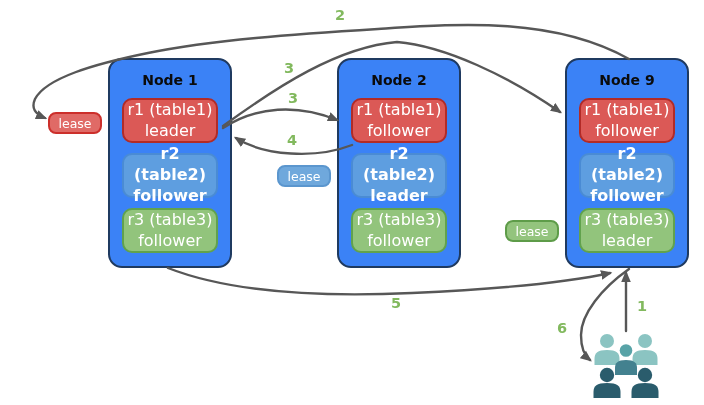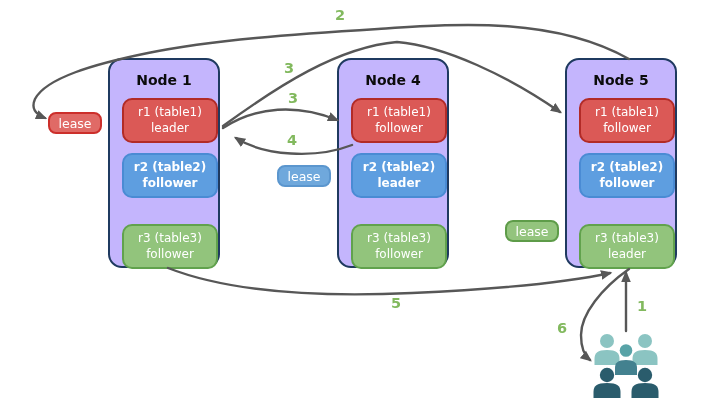--- a/index.html
+++ b/index.html
@@ -2,35 +2,35 @@
 <html><head>
 <meta charset="utf-8">
 <style>
   html,body{margin:0;padding:0;background:#fff;}
   .stage{
     position:relative;width:704px;height:405px;background:#ffffff;overflow:hidden;
     font-family:"DejaVu Sans","Liberation Sans",sans-serif;
   }
   
   .node{
-    position:absolute;top:58px;width:112px;height:210px;box-sizing:border-box;
-    background:#c4b5fd;border:2px solid #1F3A60;border-radius:14px;z-index:2;
+    position:absolute;top:58px;width:124px;height:210px;box-sizing:border-box;
+    background:#3b82f6;border:2px solid #1F3A60;border-radius:14px;z-index:2;
   }
   .node-title{
     text-align:center;margin-top:12px;font-size:14px;font-weight:700;color:#0b0b0b;
   }
   .replica{
     position:absolute;left:12px;width:96px;height:45px;box-sizing:border-box;
     border-radius:10px;border:2px solid;color:#ffffff;
     display:flex;flex-direction:column;align-items:center;justify-content:center;
-    font-size:12px;line-height:1.3;text-align:center;
+    font-size:16px;line-height:1.3;text-align:center;
   }
   .replica.red{background:#DB5956;border-color:#B22B27;}
   .replica.blue{background:#5E9EE0;border-color:#4A8BD4;font-weight:bold;}
-  .replica.green{background:#92C47C;border-color:#61A24D;margin-top:16px;}
+  .replica.green{background:#92C47C;border-color:#61A24D;}
   .pos-r1{top:38px}.pos-r2{top:93px}.pos-r3{top:148px}
   
   .lease{
     position:absolute;width:54px;height:22px;box-sizing:border-box;border-radius:8px;
     border:2px solid;color:#fff;font-size:12.5px;z-index:2;
     display:flex;align-items:center;justify-content:center;
   }
   .lease.red{left:48px;top:112px;background:#E06A66;border-color:#CC2F2B;}
   .lease.blue{left:277px;top:165px;background:#6FA8DC;border-color:#5B96CE;}
   .lease.green{left:505px;top:220px;background:#93C47D;border-color:#5E9C49;}
@@ -75,37 +75,37 @@
       <div>r2 (table2)</div>
       <div>follower</div>
     </div>
     <div class="replica green pos-r3">
       <div>r3 (table3)</div>
       <div>follower</div>
     </div>
   </div>
 
   <div class="node" style="left:337px">
-    <div class="node-title">Node 4</div>
+    <div class="node-title">Node 2</div>
     <div class="replica red pos-r1">
       <div>r1 (table1)</div>
       <div>follower</div>
     </div>
     <div class="replica blue pos-r2">
       <div>r2 (table2)</div>
       <div>leader</div>
     </div>
     <div class="replica green pos-r3">
       <div>r3 (table3)</div>
       <div>follower</div>
     </div>
   </div>
 
   <div class="node" style="left:565px">
-    <div class="node-title">Node 5</div>
+    <div class="node-title">Node 9</div>
     <div class="replica red pos-r1">
       <div>r1 (table1)</div>
       <div>follower</div>
     </div>
     <div class="replica blue pos-r2">
       <div>r2 (table2)</div>
       <div>follower</div>
     </div>
     <div class="replica green pos-r3">
       <div>r3 (table3)</div>

